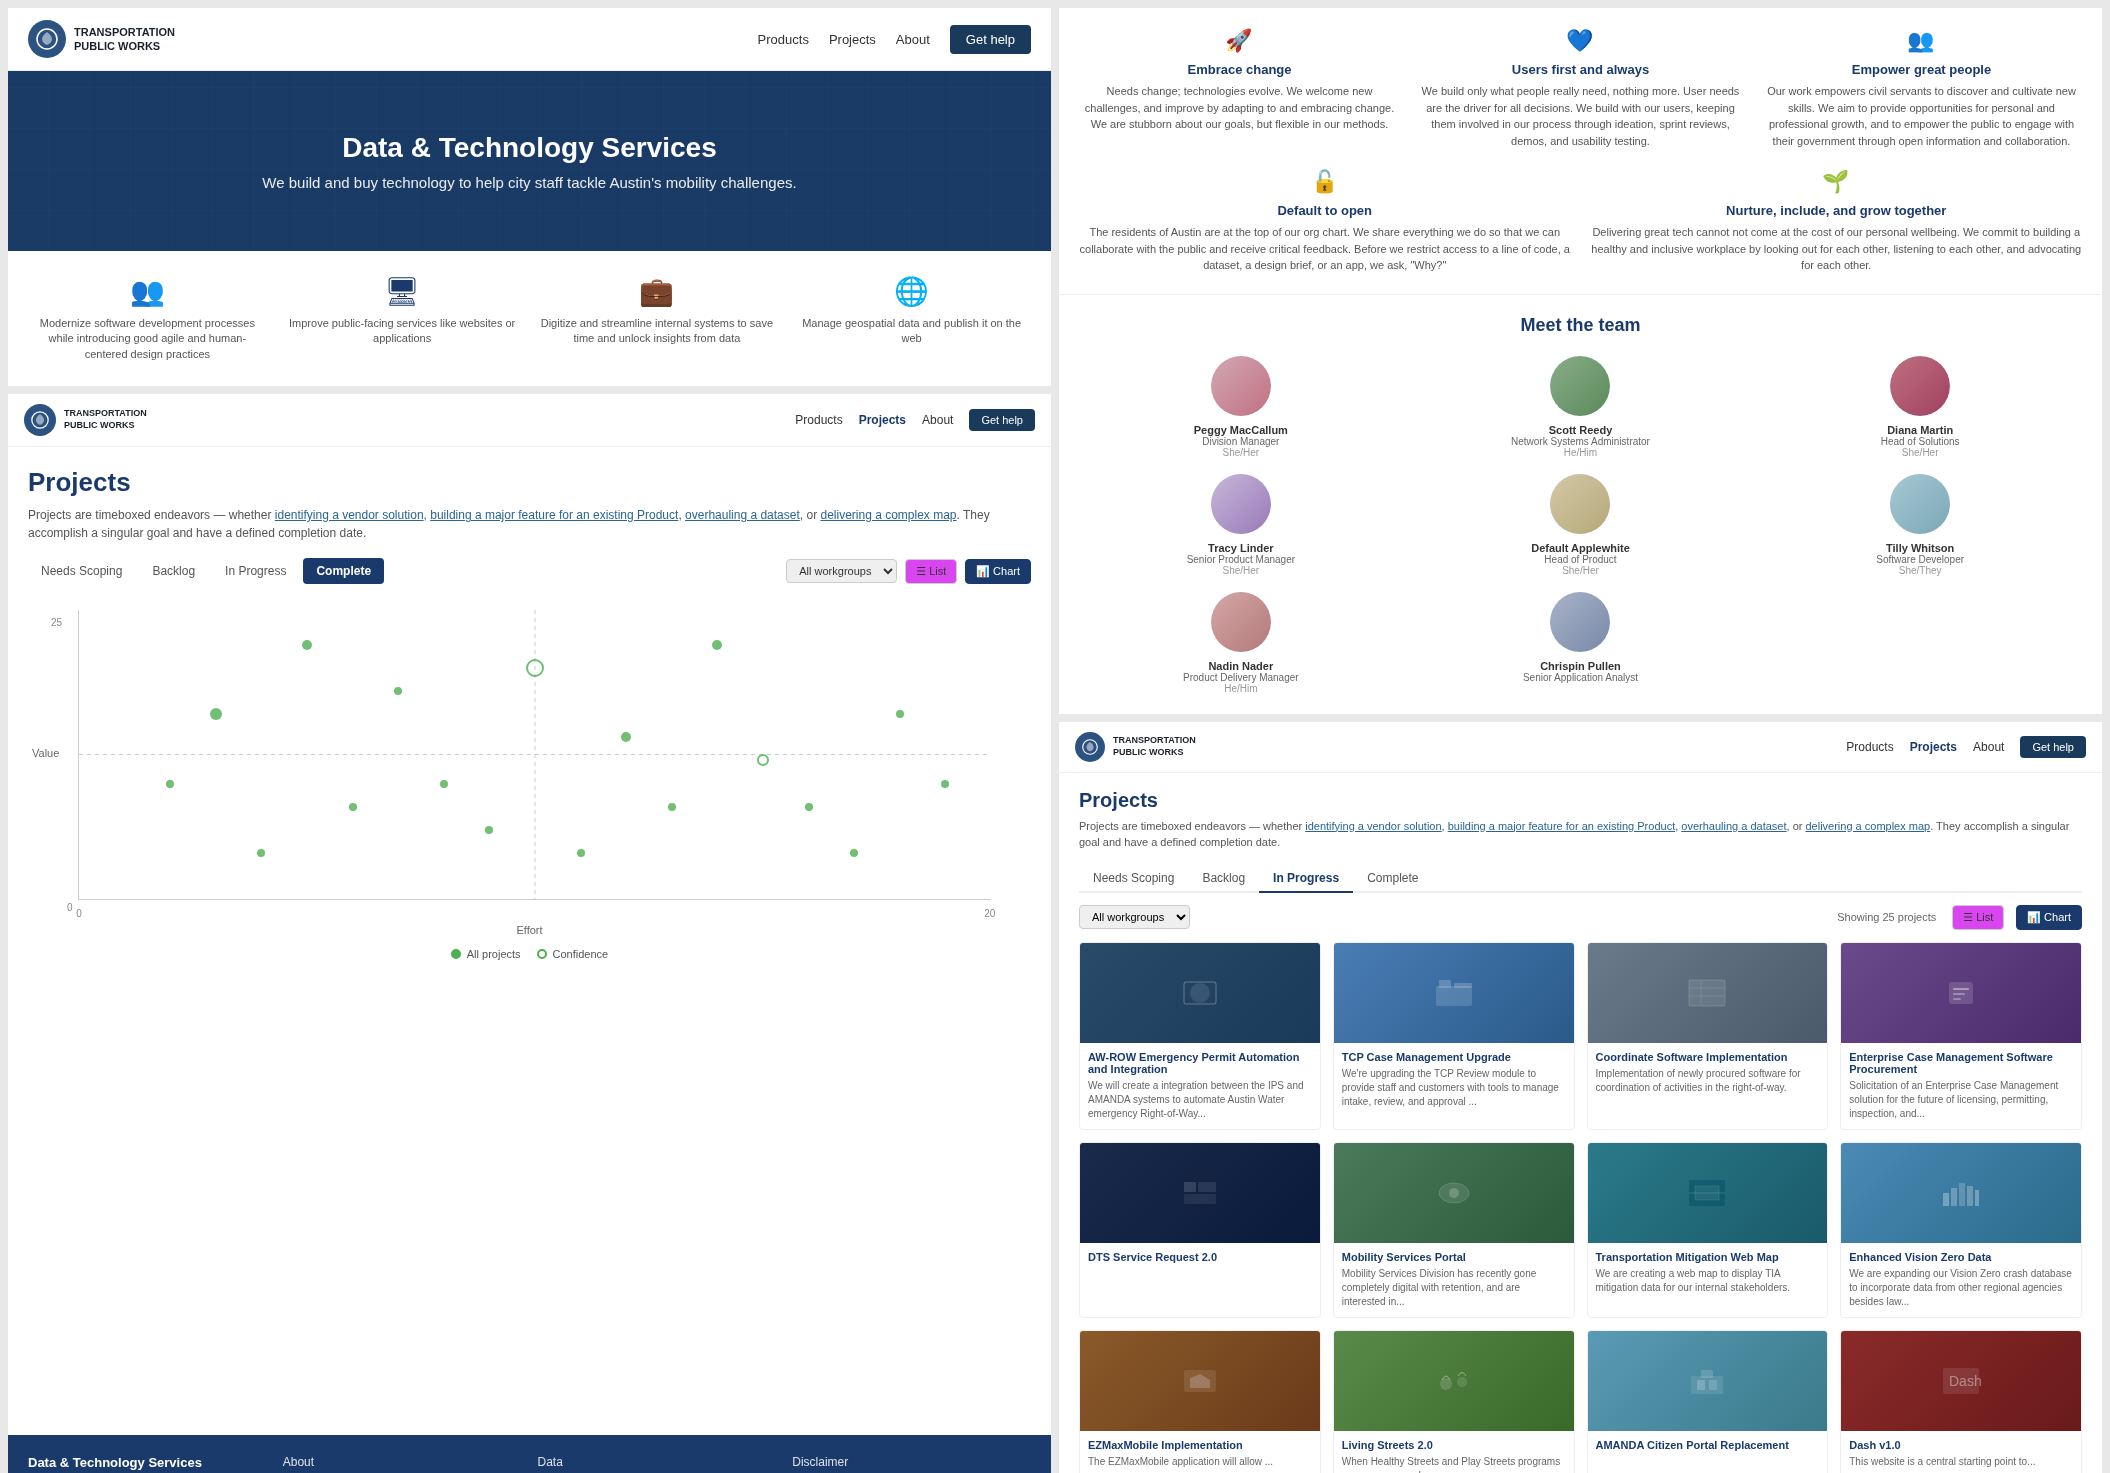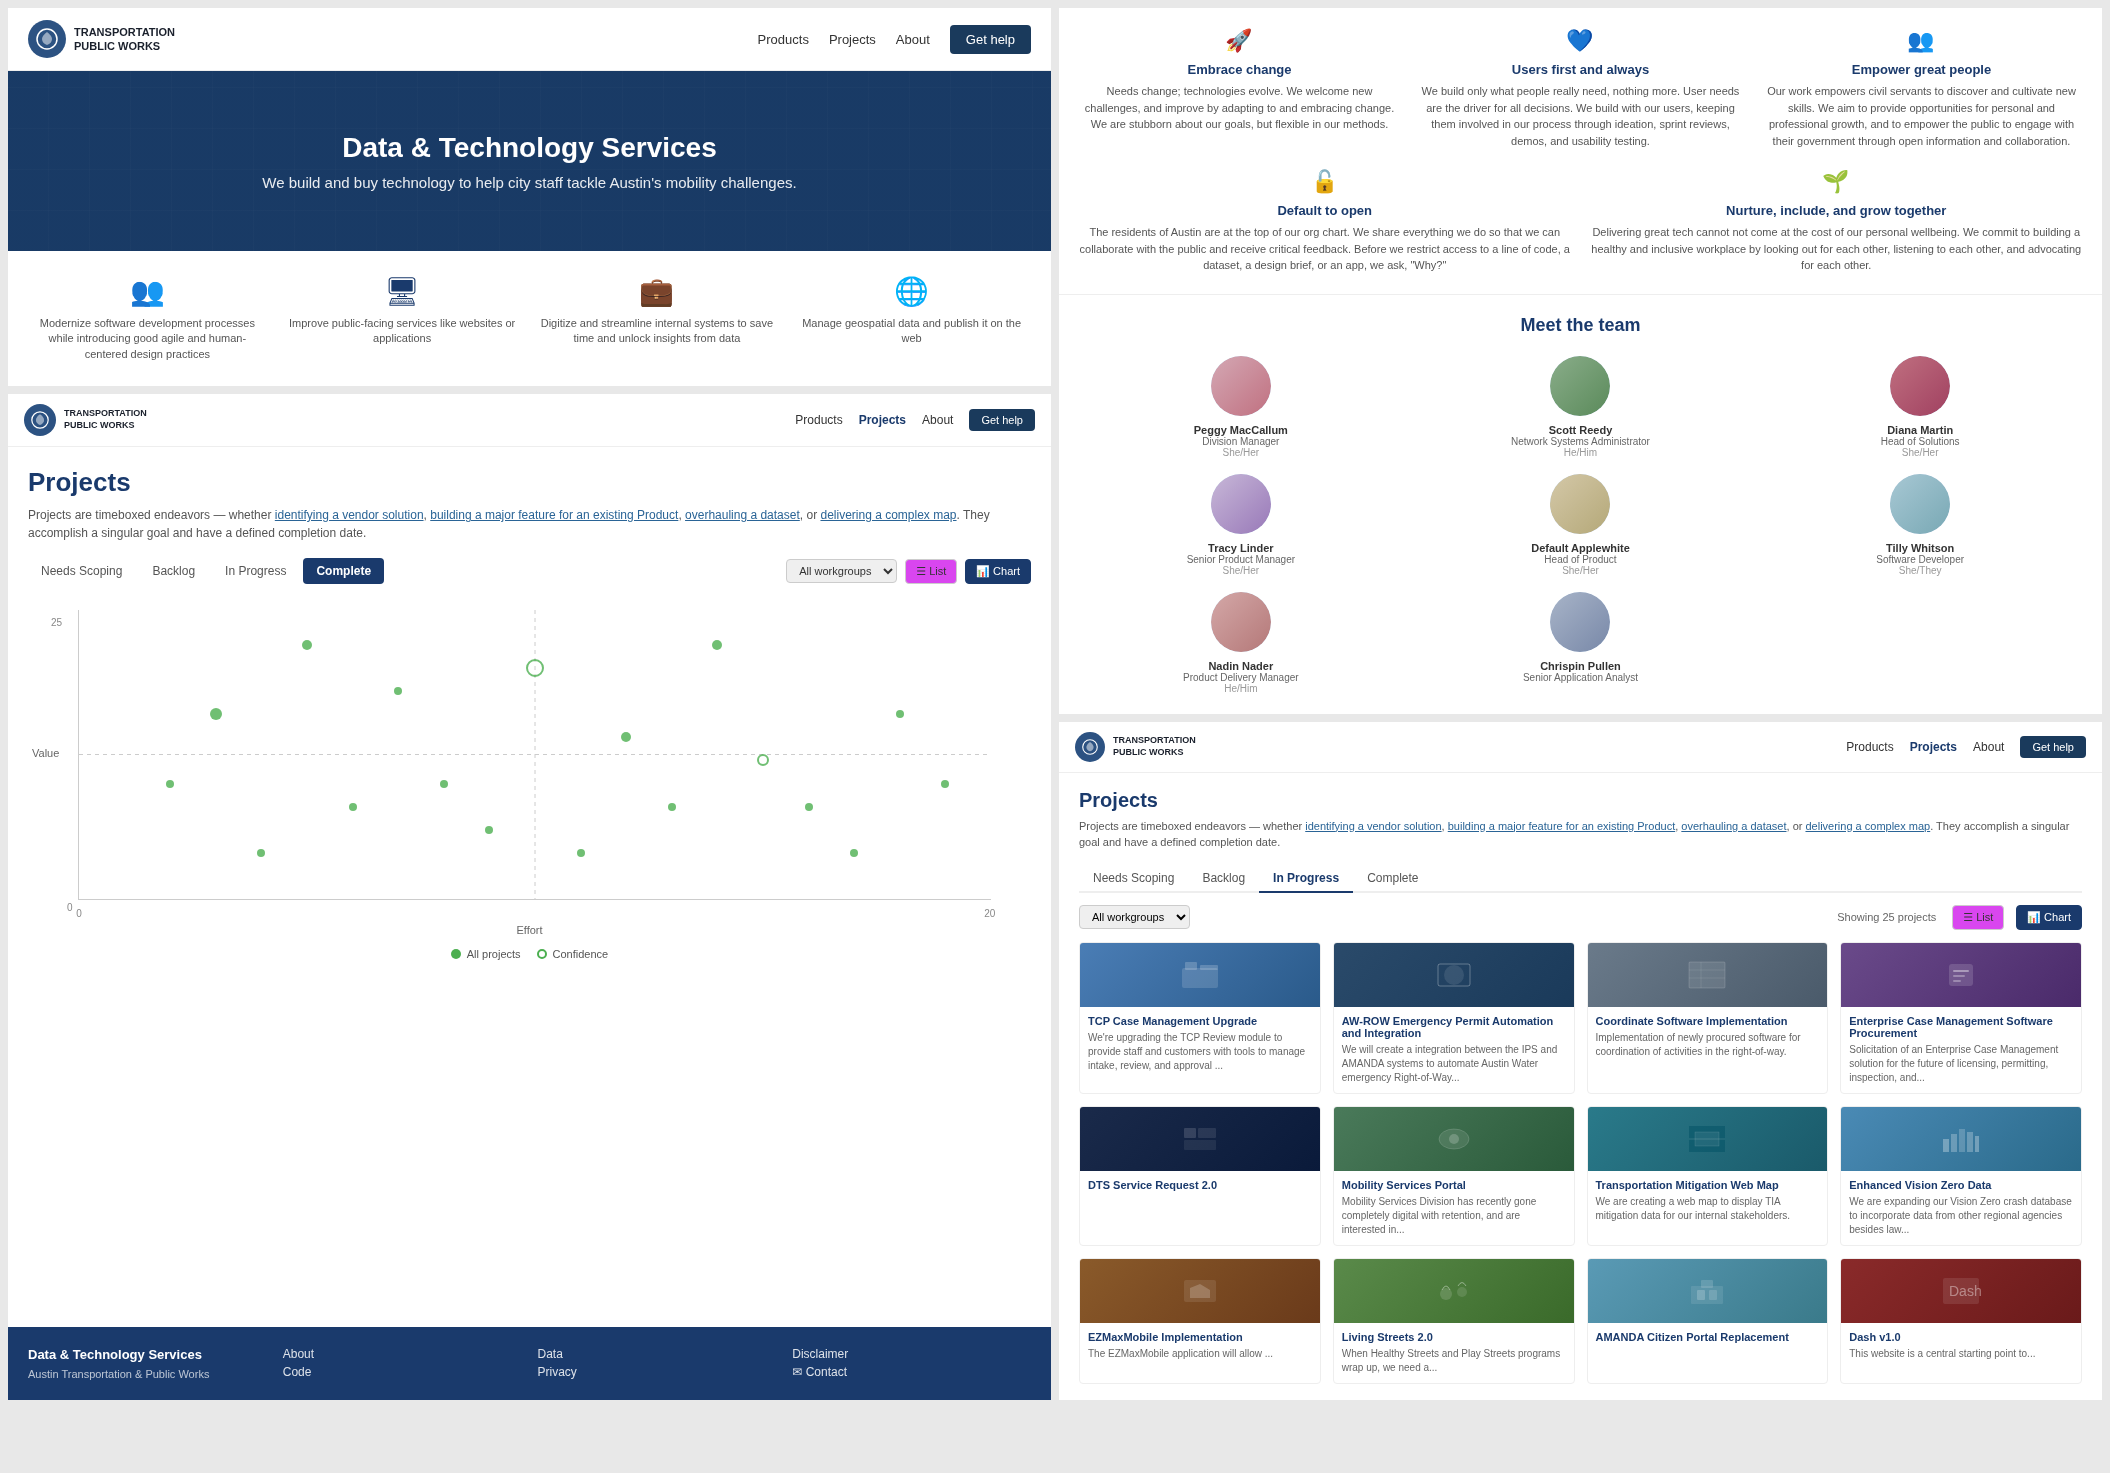--- a/index.html
+++ b/index.html
@@ -345,21 +345,21 @@
     .workgroup-select { font-size: 11px; padding: 4px 8px; border: 1px solid #ccc; border-radius: 4px; }
     .showing-count { font-size: 11px; color: #666; margin-left: auto; }
 
     .proj-card-grid {
       display: grid;
       grid-template-columns: repeat(4, 1fr);
       gap: 12px;
     }
     .proj-card { border: 1px solid #eee; border-radius: 4px; overflow: hidden; }
     .proj-card-img {
-      height: 64px;
+      height: 100px;
       background: #c0c8d0;
       position: relative;
       overflow: hidden;
     }
     .proj-card-body { padding: 8px; }
     .proj-card-title { font-size: 11px; font-weight: 700; color: #1a3a6c; margin-bottom: 4px; }
     .proj-card-desc { font-size: 10px; color: #666; line-height: 1.4; }
 
     
     .img-blue { background: linear-gradient(135deg, #4a7db5, #2a5a8a); }
@@ -721,47 +721,47 @@
         </button>
         <button class="view-btn active" style="margin-left:4px; background:#1a3a6c; color:#fff;">
           <span>📊 </span>
           <span>Chart</span>
         </button>
       </div>
 
       <div class="proj-card-grid">
 
         <div class="proj-card">
+          <div class="proj-card-img img-dark-blue">
+            <div class="img-block">
+              <svg width="40" height="30" viewBox="0 0 40 30" fill="none">
+                <circle cx="20" cy="15" r="10" fill="rgba(255,255,255,0.1)"></circle>
+                <rect x="4" y="4" width="32" height="22" rx="2" stroke="rgba(255,255,255,0.3)" stroke-width="1" fill="none"></rect>
+              </svg>
+            </div>
+          </div>
+          <div class="proj-card-body">
+            <div class="proj-card-title">AW-ROW Emergency Permit Automation and Integration</div>
+            <div class="proj-card-desc">We will create a integration between the IPS and AMANDA systems to automate Austin Water emergency Right-of-Way...</div>
+          </div>
+        </div>
+
+        <div class="proj-card">
           <div class="proj-card-img img-blue">
             <div class="img-block">
               <svg width="40" height="30" viewBox="0 0 40 30" fill="none">
                 <rect x="2" y="8" width="36" height="20" rx="2" fill="rgba(255,255,255,0.15)"></rect>
                 <rect x="5" y="2" width="12" height="8" rx="1" fill="rgba(255,255,255,0.2)"></rect>
                 <rect x="20" y="5" width="18" height="5" rx="1" fill="rgba(255,255,255,0.2)"></rect>
               </svg>
             </div>
           </div>
           <div class="proj-card-body">
             <div class="proj-card-title">TCP Case Management Upgrade</div>
             <div class="proj-card-desc">We're upgrading the TCP Review module to provide staff and customers with tools to manage intake, review, and approval ...</div>
-          </div>
-        </div>
-
-        <div class="proj-card">
-          <div class="proj-card-img img-dark-blue">
-            <div class="img-block">
-              <svg width="40" height="30" viewBox="0 0 40 30" fill="none">
-                <circle cx="20" cy="15" r="10" fill="rgba(255,255,255,0.1)"></circle>
-                <rect x="4" y="4" width="32" height="22" rx="2" stroke="rgba(255,255,255,0.3)" stroke-width="1" fill="none"></rect>
-              </svg>
-            </div>
-          </div>
-          <div class="proj-card-body">
-            <div class="proj-card-title">AW-ROW Emergency Permit Automation and Integration</div>
-            <div class="proj-card-desc">We will create a integration between the IPS and AMANDA systems to automate Austin Water emergency Right-of-Way...</div>
           </div>
         </div>
 
         <div class="proj-card">
           <div class="proj-card-img img-gray">
             <div class="img-block">
               <svg width="40" height="30" viewBox="0 0 40 30" fill="none">
                 <rect x="2" y="2" width="36" height="26" rx="1" fill="rgba(255,255,255,0.1)" stroke="rgba(255,255,255,0.3)" stroke-width="0.5"></rect>
                 <line x1="2" y1="10" x2="38" y2="10" stroke="rgba(255,255,255,0.2)" stroke-width="0.5"></line>
                 <line x1="2" y1="18" x2="38" y2="18" stroke="rgba(255,255,255,0.2)" stroke-width="0.5"></line>

